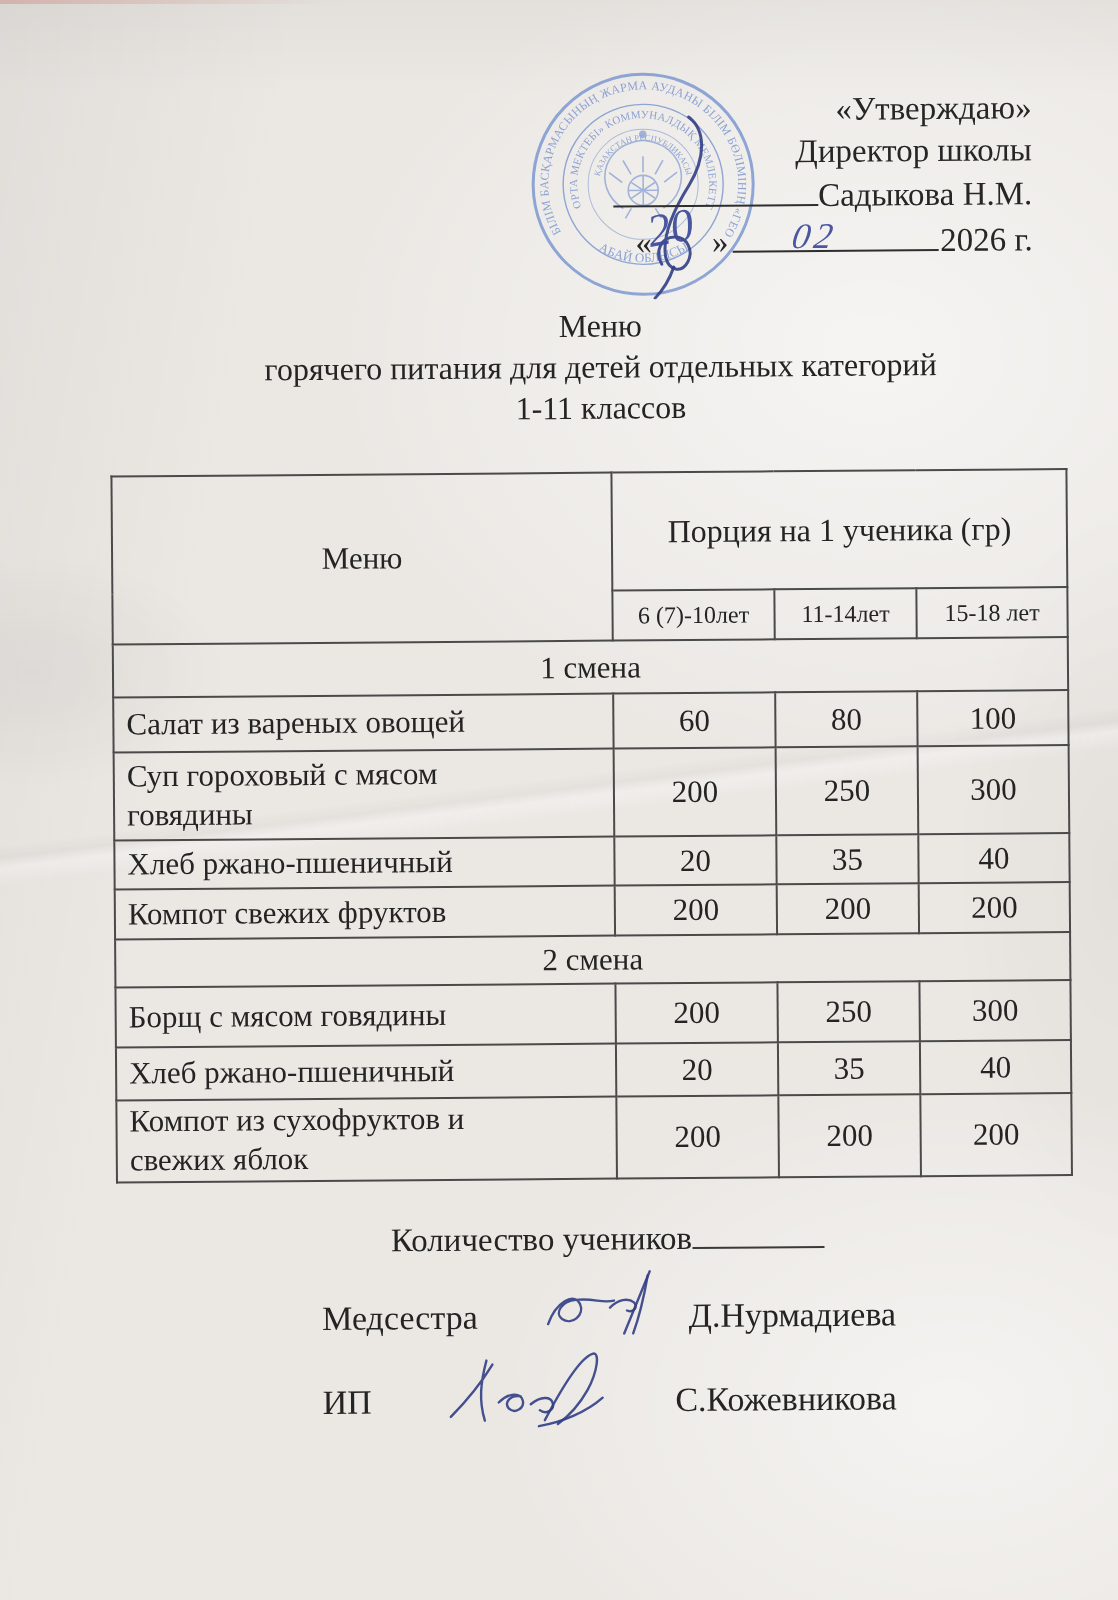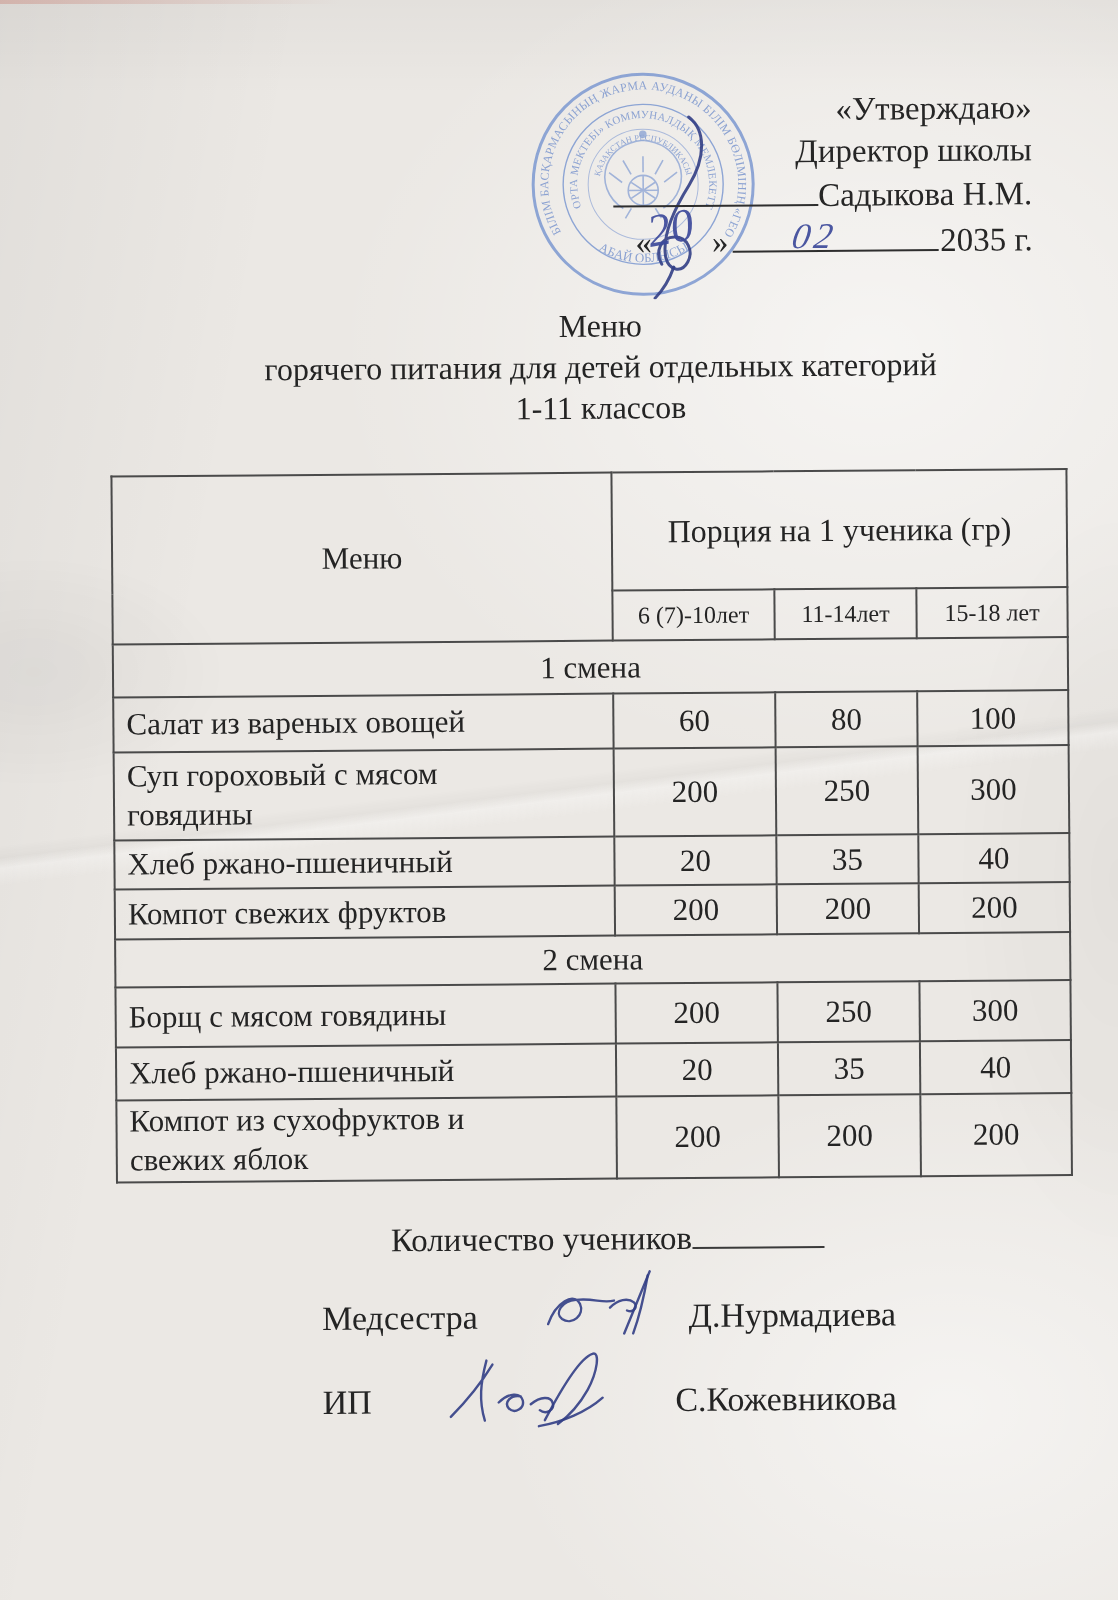--- a/index.html
+++ b/index.html
@@ -156,21 +156,21 @@
       </div>
       <div class="date-row">
         <span>«</span>
         <span class="day-slot">
           <span class="ink day">20</span>
         </span>
         <span>»</span>
         <span class="month-line">
           <span class="ink month">02</span>
         </span>
-        <span>2035 г.</span>
+        <span>2026 г.</span>
       </div>
     </div>
 
     <div class="doc-title">
       <div>Меню</div>
       <div>горячего питания для детей отдельных категорий</div>
       <div>1-11 классов</div>
     </div>
 
     <table class="menu-table">

